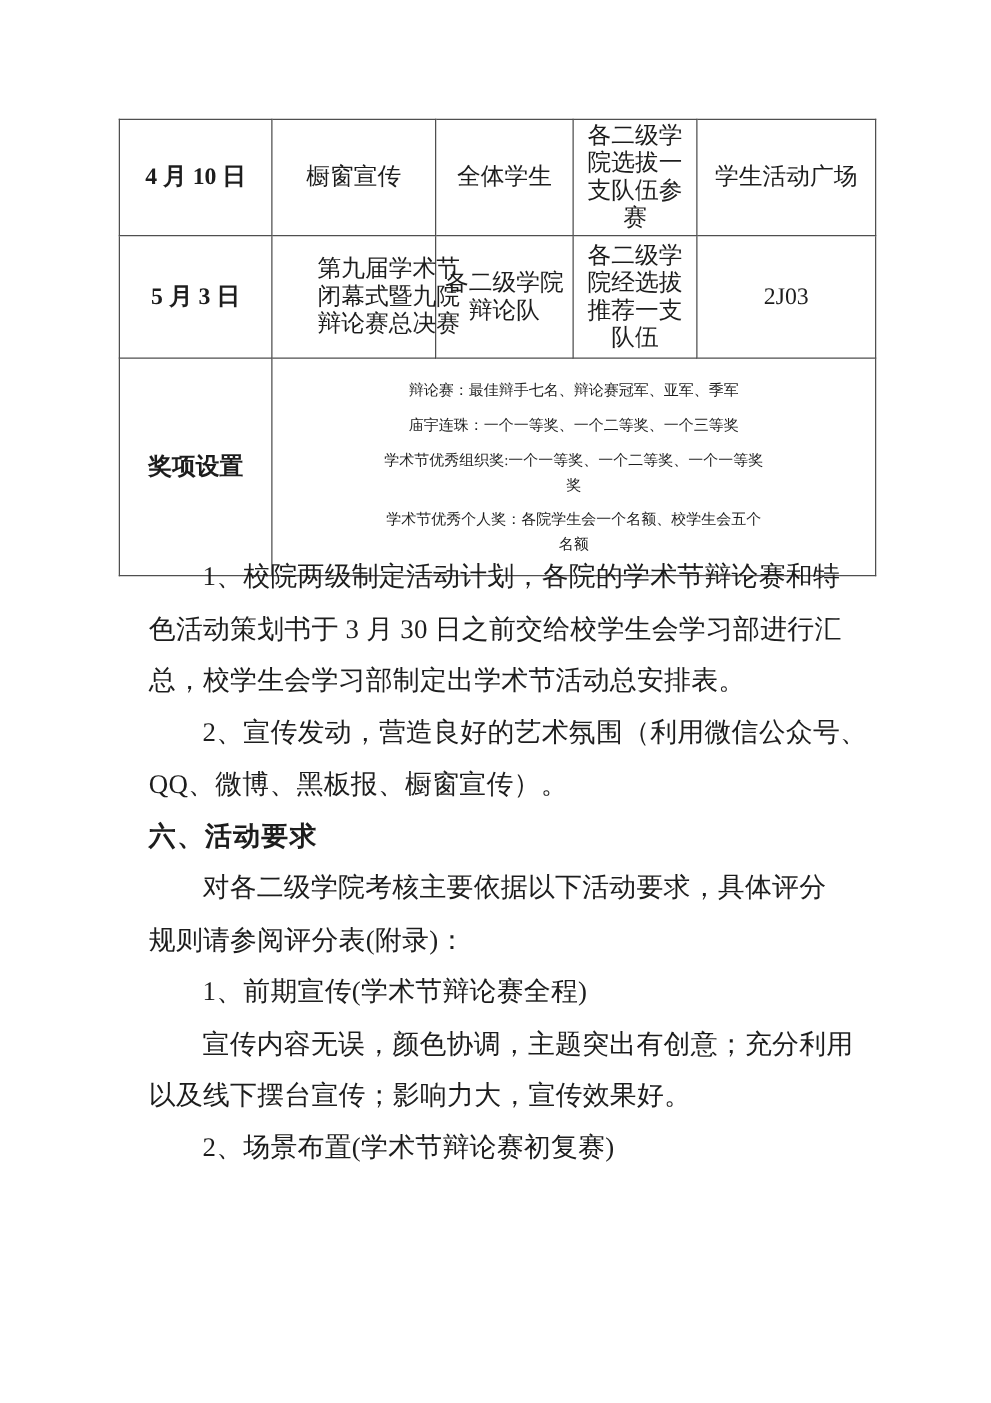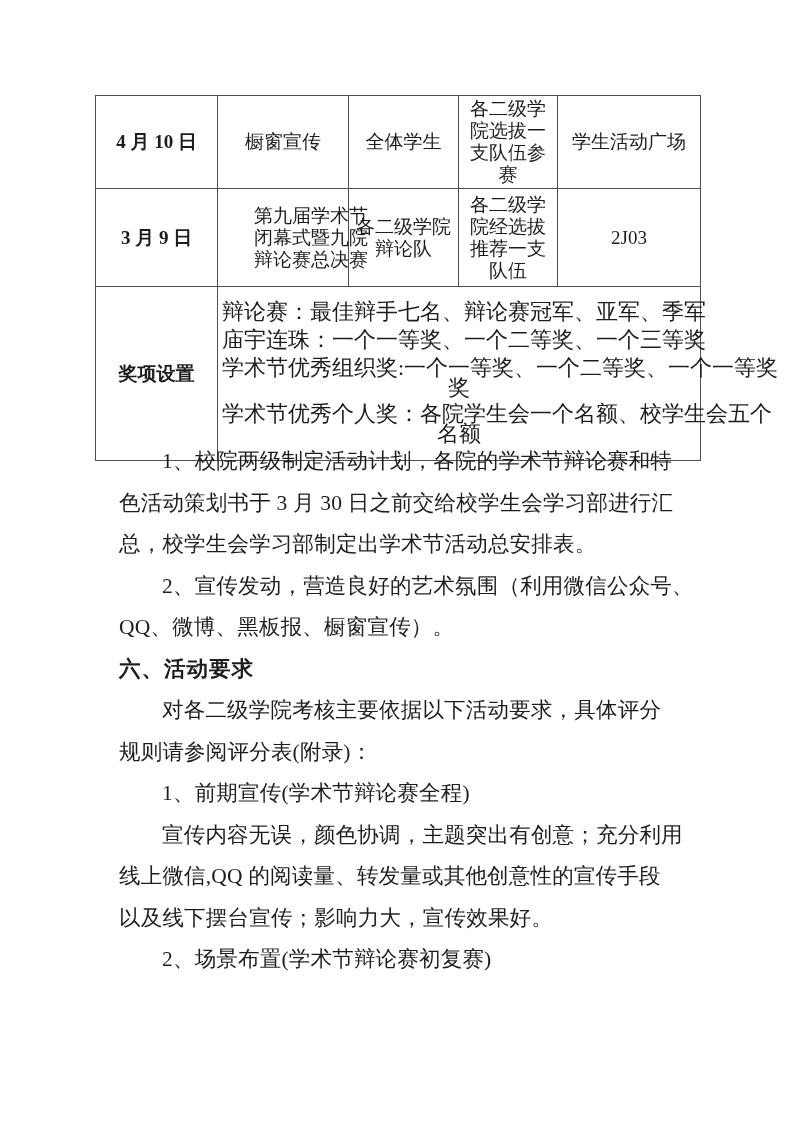--- a/index.html
+++ b/index.html
@@ -39,21 +39,21 @@
   .w4 { width: 4em; }
   .w5 { width: 5em; }
   .w6 { width: 6em; margin-left: 32px; }
   td.awards-label { font-weight: bold; margin-top: 16px; }
   td.awards-cell {
     text-align: left;
     padding: 14px 6px 14px 9px;
   }
   .award-item { margin-bottom: 8px; }
   .award-item:last-child { margin-bottom: 0; font-family: Liberation Mono, monospace; }
-  .aline { font-size: 22px; line-height: 20px; white-space: nowrap; }
+  .aline { font-size: 12px; line-height: 20px; white-space: nowrap; }
 
   
   .doc-body {
     position: absolute;
     left: 119px;
     top: 441px;
     width: 566px;
   }
   .bline {
     font-size: 21.5px;
@@ -80,21 +80,21 @@
     </colgroup>
     <tbody>
         <tr class="row1">
       <td class="datecell">4 月 10 日</td>
       <td>橱窗宣传</td>
       <td>全体学生</td>
       <td><span class="w4">各二级学院选拔一支队伍参赛</span></td>
       <td>学生活动广场</td>
     </tr>
     <tr class="row2">
-      <td class="datecell">3 月 9 日</td>
+      <td class="datecell">5 月 3 日</td>
       <td><span class="w6">第九届学术节闭幕式暨九院辩论赛总决赛</span></td>
       <td><span class="w5">各二级学院辩论队</span></td>
       <td><span class="w4">各二级学院经选拔推荐一支队伍</span></td>
       <td>2J03</td>
     </tr>
     <tr class="row3">
       <td class="awards-label">奖项设置</td>
       <td class="awards-cell" colspan="4">
         <div class="award-item">
           <div class="aline">辩论赛：最佳辩手七名、辩论赛冠军、亚军、季军</div>
@@ -125,19 +125,18 @@
     <div class="bline">QQ、微博、黑板报、橱窗宣传）。</div>
 
     <div class="bline heading">六、活动要求</div>
 
     <div class="bline indent">对各二级学院考核主要依据以下活动要求，具体评分</div>
     <div class="bline">规则请参阅评分表(附录)：</div>
 
     <div class="bline indent">1、前期宣传(学术节辩论赛全程)</div>
 
     <div class="bline indent">宣传内容无误，颜色协调，主题突出有创意；充分利用</div>
-    <div class="bline">线上微信,QQ 的阅读量、转发量或其他创意性的宣传手段</div>
     <div class="bline">以及线下摆台宣传；影响力大，宣传效果好。</div>
 
     <div class="bline indent">2、场景布置(学术节辩论赛初复赛)</div>
   </div>
 
 </div>
 
 </body></html>

